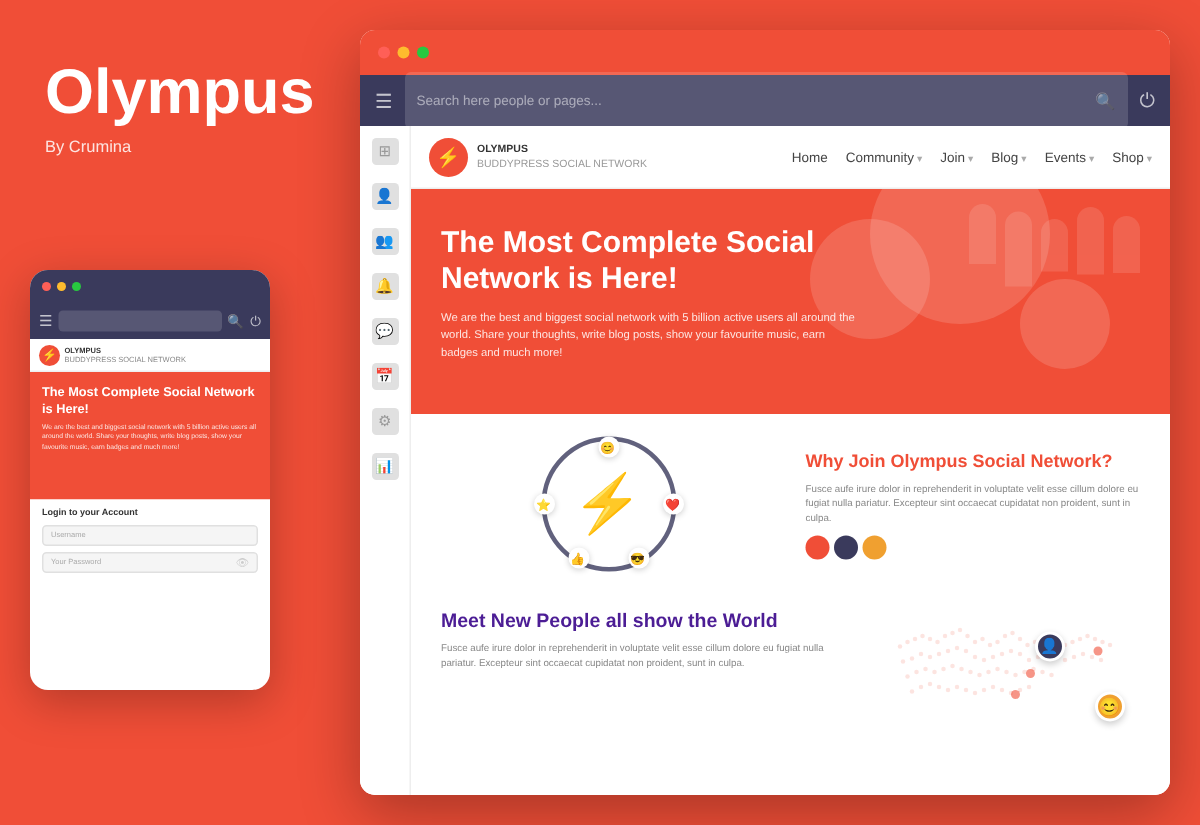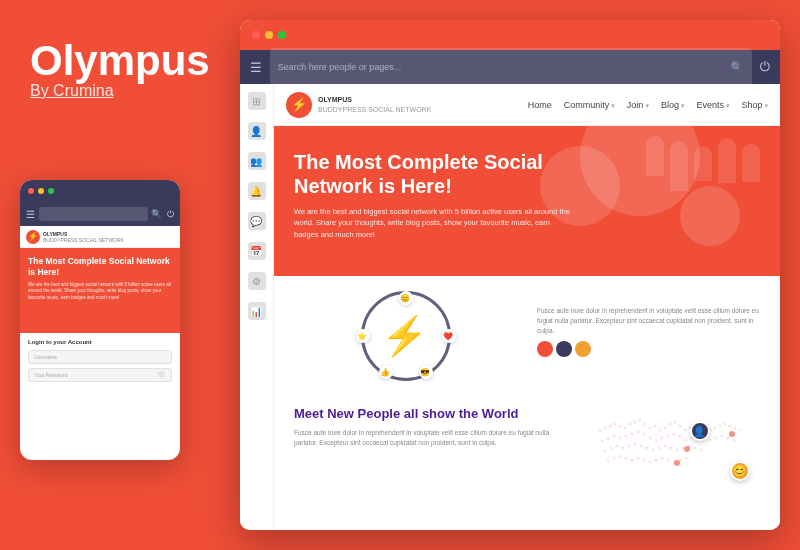--- a/index.html
+++ b/index.html
@@ -25,24 +25,23 @@
       color: #fff;
       line-height: 1;
     }
     .brand-subtitle {
       font-size: 22px;
       font-weight: 400;
       color: #fff;
       margin-top: 2px;
     }
     .brand-by {
-      font-size: 16px;
+      font-size: 11px;
       color: rgba(255,255,255,0.85);
-      margin-top: 0;
-      text-decoration: underline;
+      margin-top: 10px;
     }
 
     
     .mobile-mockup {
       position: absolute;
       left: 20px;
       top: 180px;
       width: 160px;
       height: 280px;
       background: #fff;
@@ -602,20 +601,24 @@
             <div class="bolt-center">⚡</div>
 
             <div class="reaction-dot" style="top:0;left:50%;transform:translateX(-50%);">😊</div>
             <div class="reaction-dot" style="top:50%;right:-5px;transform:translateY(-50%);">❤️</div>
             <div class="reaction-dot" style="bottom:2px;left:20%;">👍</div>
             <div class="reaction-dot" style="bottom:2px;right:20%;">😎</div>
             <div class="reaction-dot" style="top:50%;left:-5px;transform:translateY(-50%);">⭐</div>
           </div>
         </div>
         <div class="why-right">
+          <div class="why-title">
+            <span>Why Join</span>
+            <span style="color:#f04e37;">Olympus Social Network?</span>
+          </div>
           <div class="why-desc">Fusce aufe irure dolor in reprehenderit in voluptate velit esse cillum dolore eu fugiat nulla pariatur. Excepteur sint occaecat cupidatat non proident, sunt in culpa.</div>
           <div class="why-avatar-row">
             <div class="mini-avatar" style="background:#f04e37;"></div>
             <div class="mini-avatar" style="background:#3a3a5c;"></div>
             <div class="mini-avatar" style="background:#f0a030;"></div>
           </div>
         </div>
       </div>
 
       <div class="desktop-meet-section">

